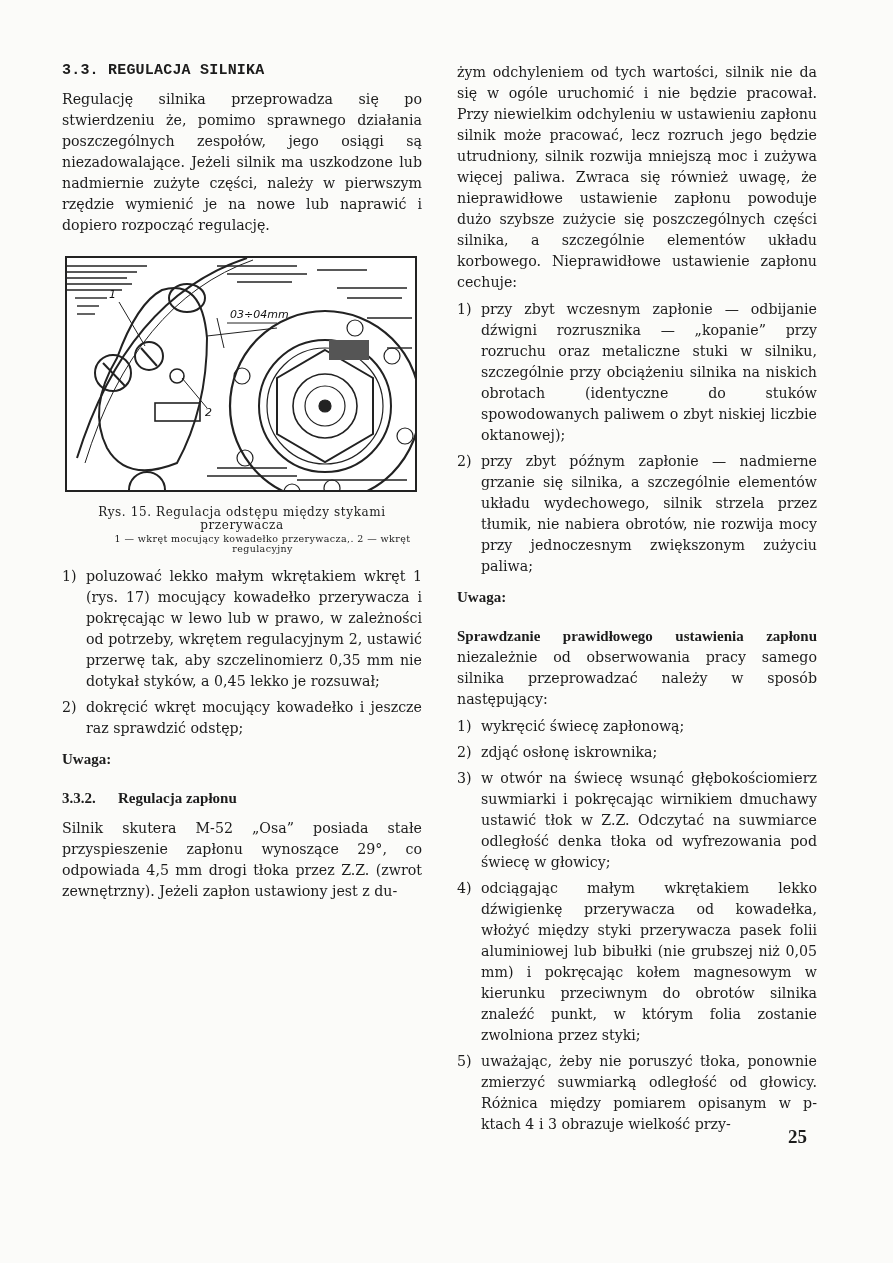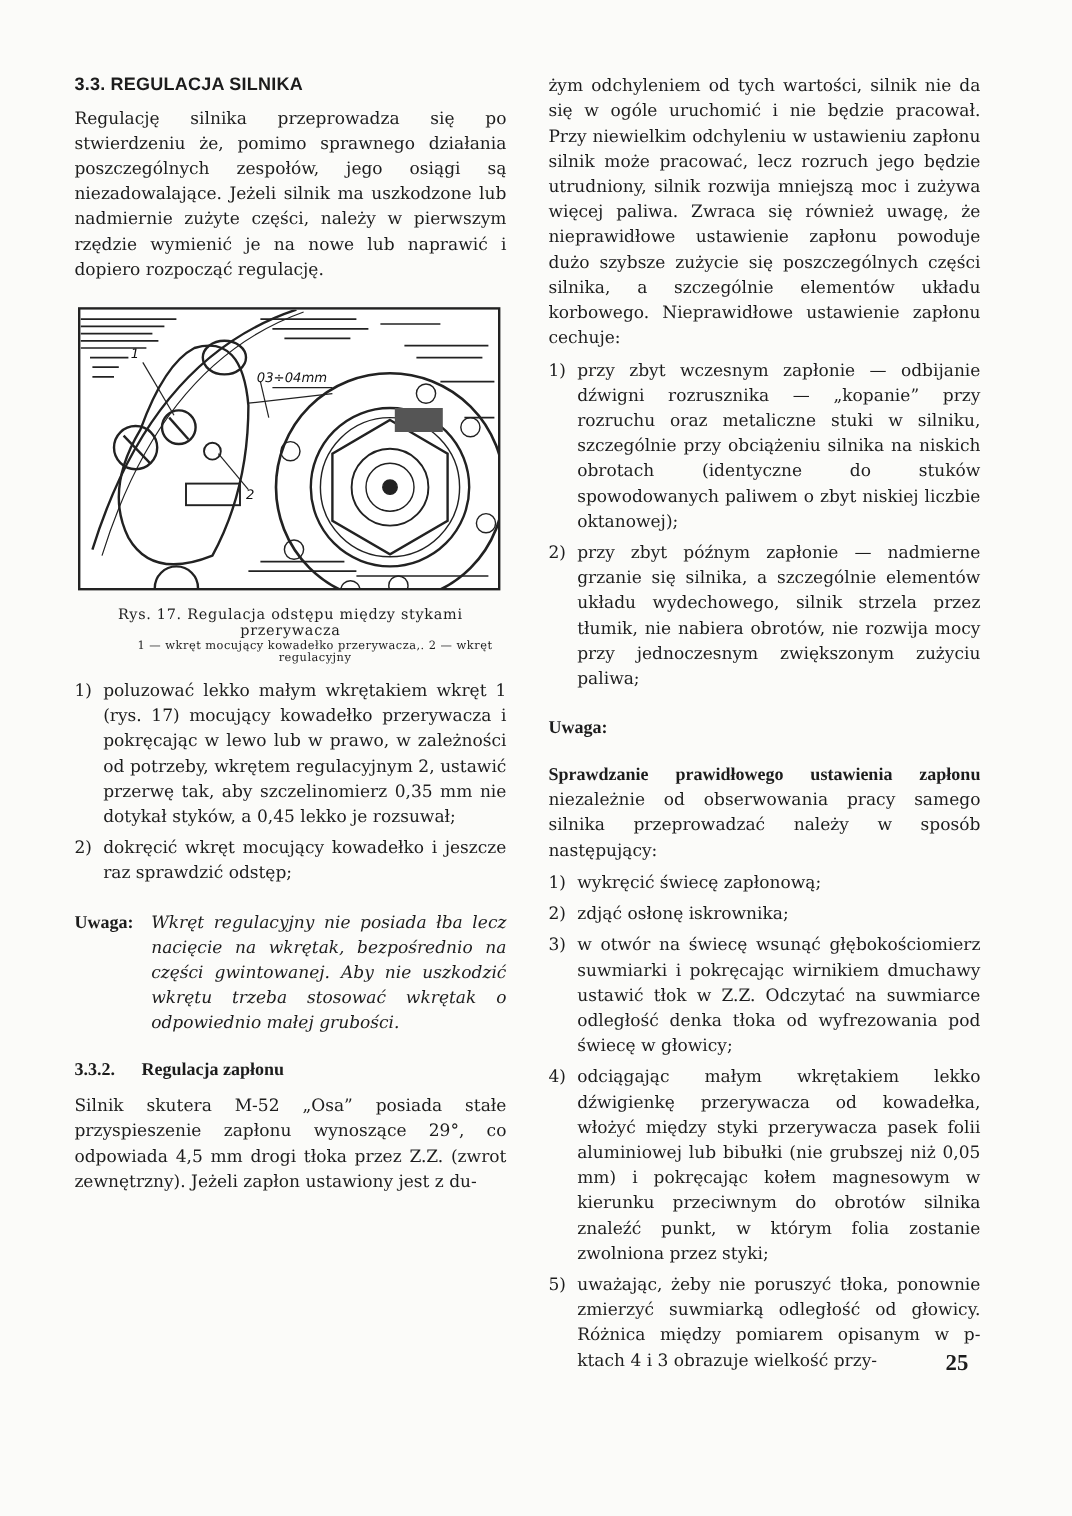--- a/index.html
+++ b/index.html
@@ -4,28 +4,28 @@
 <style>
   html, body { margin: 0; padding: 0; }
   body {
     width: 893px; height: 1263px; background: #fbfbf9; position: relative; overflow: hidden;
     font-family: "DejaVu Serif", "Liberation Serif", serif; color: #1c1c1c;
   }
   .col { position: absolute; top: 62px; width: 360px; }
   .col-left { left: 62px; }
   .col-right { left: 457px; }
   .txt { font-size: 14.2px; line-height: 21px; text-align: justify; margin: 0; }
-  .h-sec { font-family: Liberation Sans, sans-serif; font-weight: bold; font-size: 15px; margin: 0 0 10px 0; letter-spacing: 0.2px; }
+  .h-sec { font-family: Liberation Mono, monospace; font-weight: bold; font-size: 15px; margin: 0 0 10px 0; letter-spacing: 0.2px; }
   .h-sub { font-family: "Liberation Serif", serif; font-weight: bold; font-size: 15px; line-height: 20px; margin: 16px 0 10px 0; display: flex; }
   .h-sub .num { width: 56px; flex: none; }
   .list { margin: 6px 0 0 0; padding: 0; list-style: none; }
   .list li { display: flex; margin-bottom: 5px; }
   .list .mk { width: 24px; flex: none; font-size: 14.2px; line-height: 21px; }
   .list .body { flex: 1; font-size: 14.2px; line-height: 21px; text-align: justify; }
-  .note { display: flex; margin-top: 20px; }
+  .note { display: flex; margin-top: 10px; }
   .note .lbl { font-family: "Liberation Serif", serif; font-weight: bold; font-size: 15px; line-height: 21px; width: 64px; flex: none; }
   .note .body { font-style: italic; font-size: 14.2px; line-height: 21px; text-align: justify; flex: 1; }
   .fig { position: relative; width: 348px; height: 232px; margin: 20px 0 0 3px; border: 2px solid #222; background: #fff; overflow: hidden; }
   .fig svg { display: block; }
   .fig-label { position: absolute; font-family: "DejaVu Sans", sans-serif; font-style: italic; font-size: 11px; color: #111; }
   .caption { text-align: center; margin-top: 14px; }
   .caption .c1 { font-size: 12px; line-height: 13px; letter-spacing: 0.6px; }
   .caption .c2 { font-size: 9.5px; line-height: 10px; letter-spacing: 0.4px; margin-top: 2px; margin-left: 41px; }
   .bold-lead { font-weight: bold; font-family: "Liberation Serif", serif; font-size: 15px; }
   .page-num { position: absolute; right: 86px; top: 1126px; font-family: "Liberation Serif", serif; font-weight: bold; font-size: 19px; }
@@ -98,42 +98,41 @@
 
         <line x1="52" y1="44" x2="78" y2="88" stroke-width="1"></line>
         <line x1="115" y1="120" x2="140" y2="150" stroke-width="1"></line>
         <line x1="140" y1="78" x2="210" y2="70" stroke-width="1"></line>
         <line x1="150" y1="60" x2="157" y2="90" stroke-width="1"></line>
         <line x1="160" y1="65" x2="210" y2="65" stroke-width="1"></line>
       </g>
     </svg>
     <span class="fig-label" style="left:42px;top:30px;">1</span>
     <span class="fig-label" style="left:138px;top:148px;">2</span>
-    <span class="fig-label" style="left:147px;top:50px;">03÷04mm</span>
+    <span class="fig-label" style="left:163px;top:50px;">03÷04mm</span>
   </div>
 
   <div class="caption">
-    <div class="c1">Rys. 17. Regulacja odstępu między stykami przerywacza</div>
+    <div class="c1">Rys. 15. Regulacja odstępu między stykami przerywacza</div>
     <div class="c2">1 — wkręt mocujący kowadełko przerywacza,. 2 — wkręt regulacyjny</div>
   </div>
 
   <ul class="list" style="margin-top:12px;">
     <li>
       <span class="mk">1)</span>
       <span class="body">poluzować lekko małym wkrętakiem wkręt 1 (rys. 17) mocujący kowadełko przerywacza i pokręcając w lewo lub w prawo, w zależności od potrzeby, wkrętem regulacyjnym 2, ustawić przerwę tak, aby szczelinomierz 0,35 mm nie dotykał styków, a 0,45 lekko je rozsuwał;</span>
     </li>
     <li>
       <span class="mk">2)</span>
       <span class="body">dokręcić wkręt mocujący kowadełko i jeszcze raz sprawdzić odstęp;</span>
     </li>
   </ul>
 
   <div class="note">
     <span class="lbl">Uwaga:</span>
-    <span class="body">Wkręt regulacyjny nie posiada łba lecz nacięcie na wkrętak, bezpośrednio na części gwintowanej. Aby nie uszkodzić wkrętu trzeba stosować wkrętak o odpowiednio małej grubości.</span>
   </div>
 
   <h3 class="h-sub" style="margin-top:18px;">
     <span class="num">3.3.2.</span>
     <span>Regulacja zapłonu</span>
   </h3>
   <p class="txt">Silnik skutera M-52 „Osa” posiada stałe przyspieszenie zapłonu wynoszące 29°, co odpowiada 4,5 mm drogi tłoka przez Z.Z. (zwrot zewnętrzny). Jeżeli zapłon ustawiony jest z du-</p>
 </div>
 
 <div class="col col-right">

